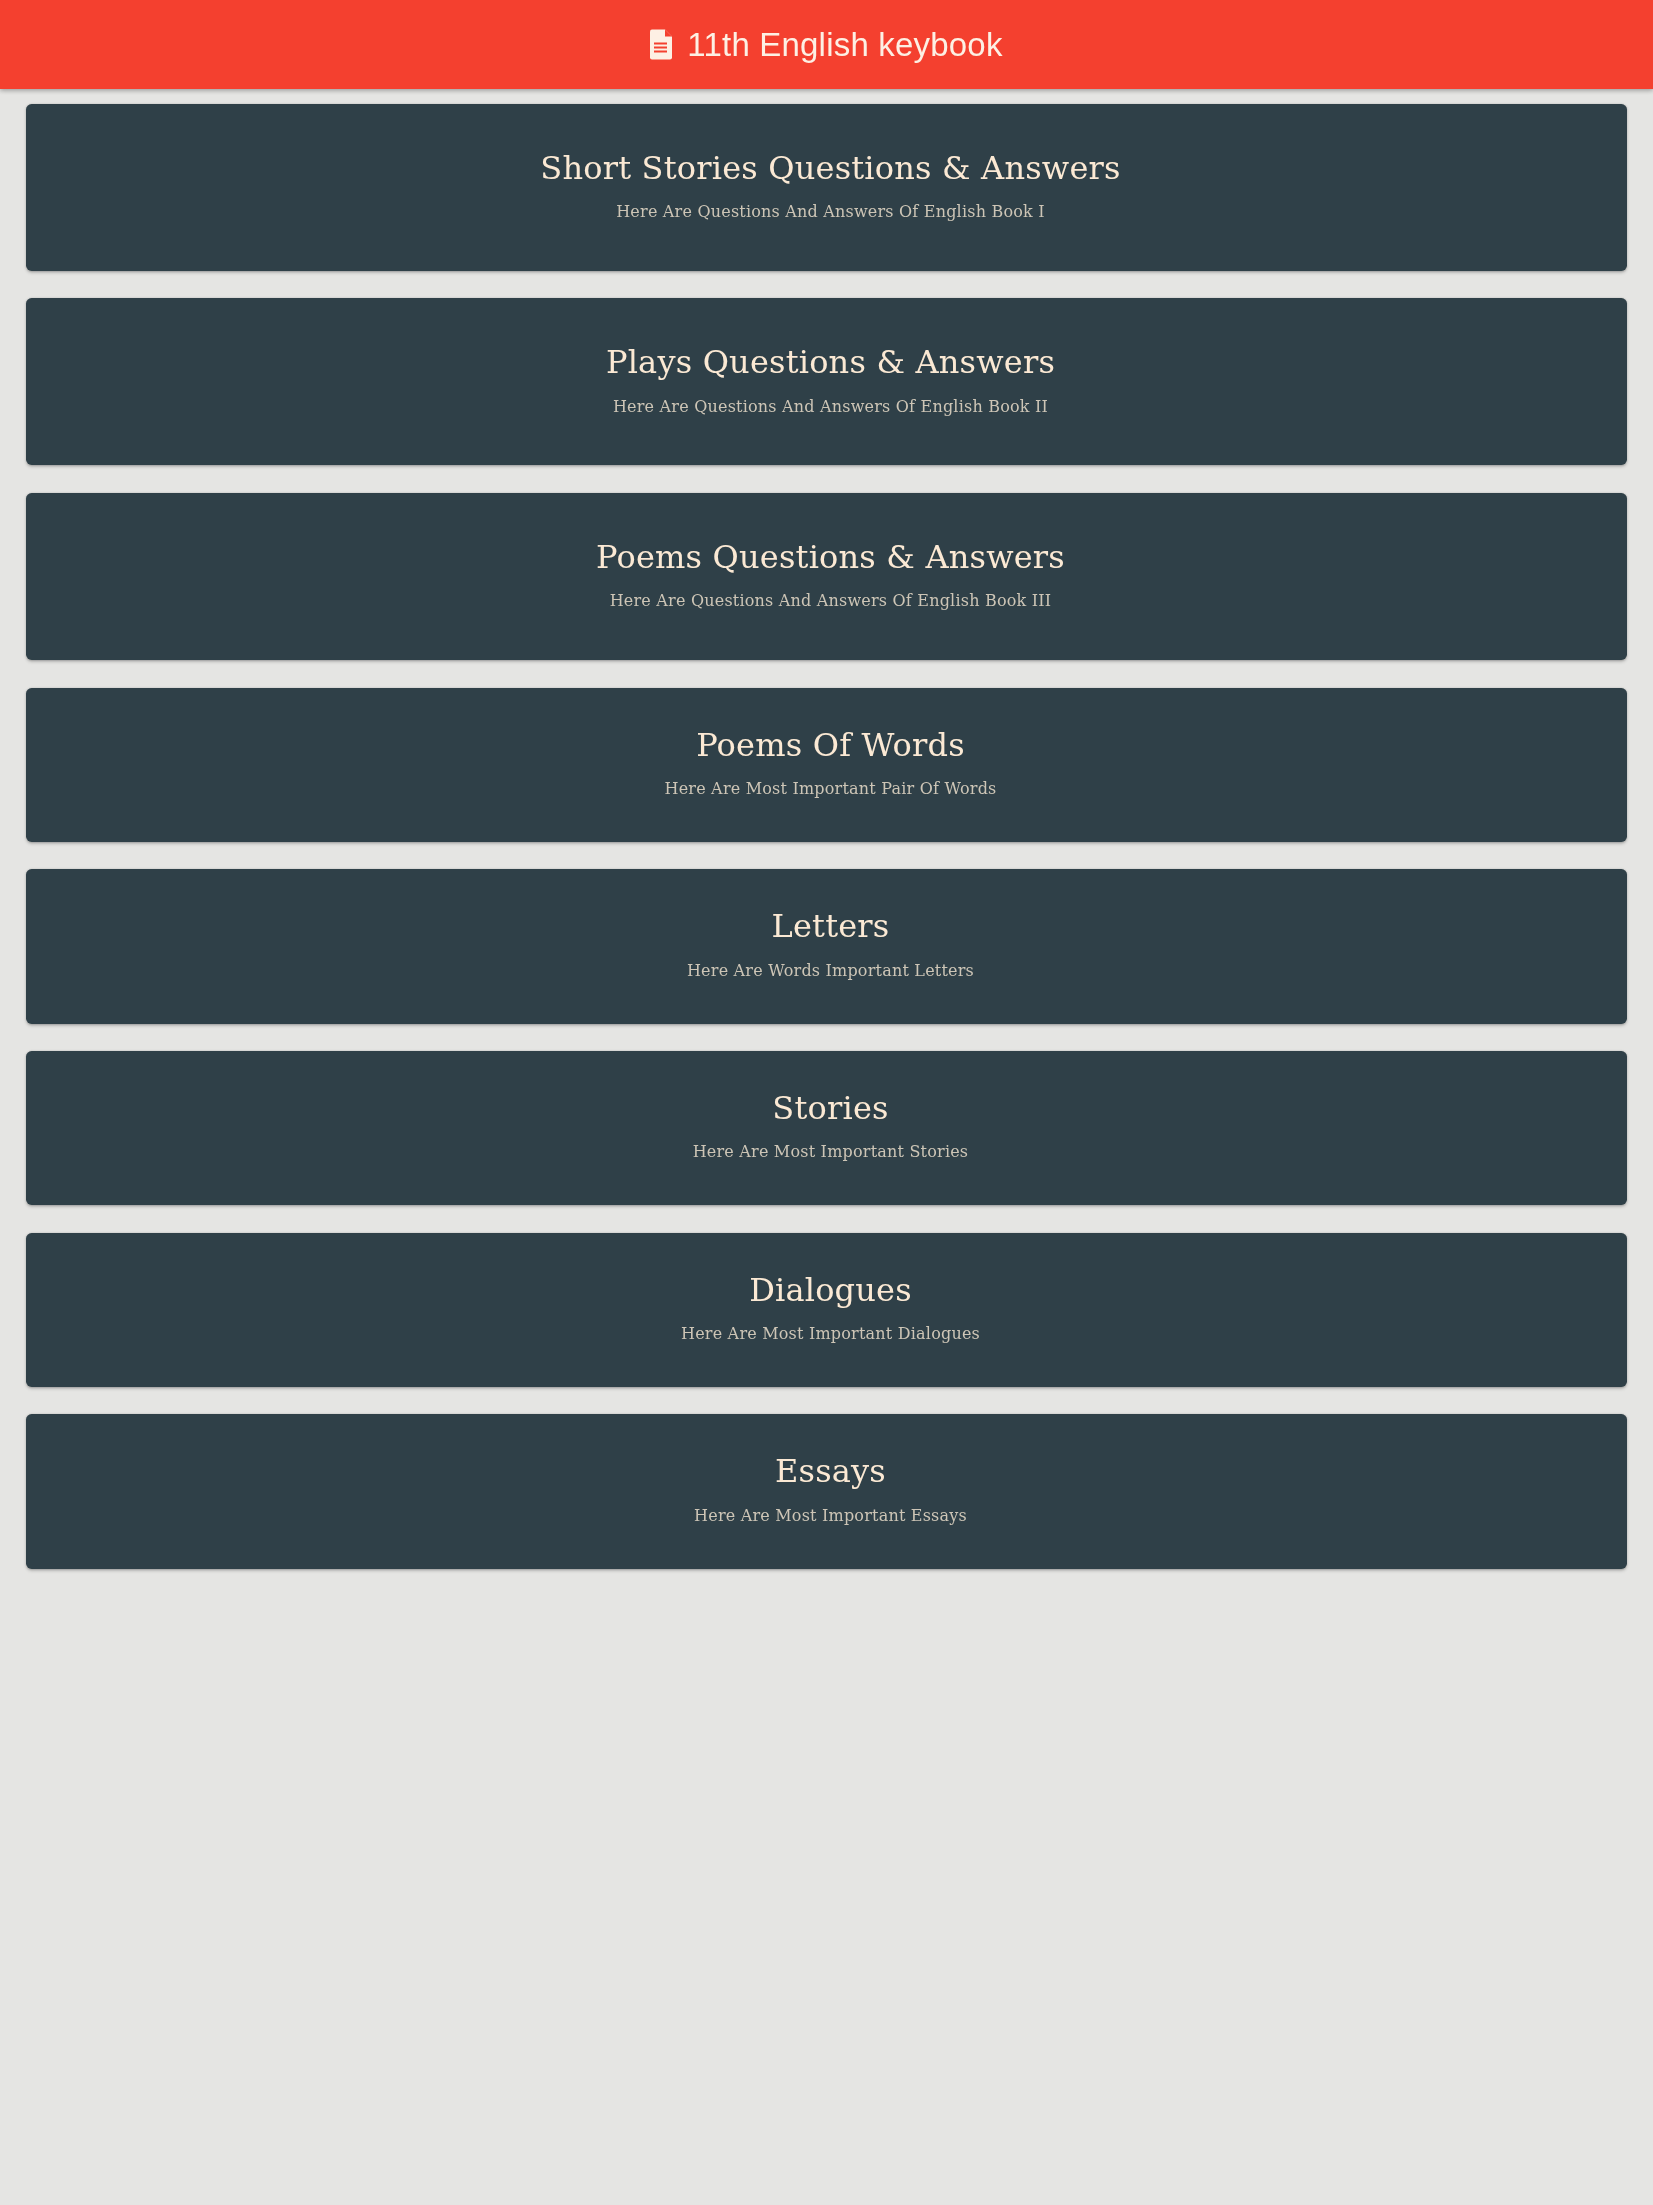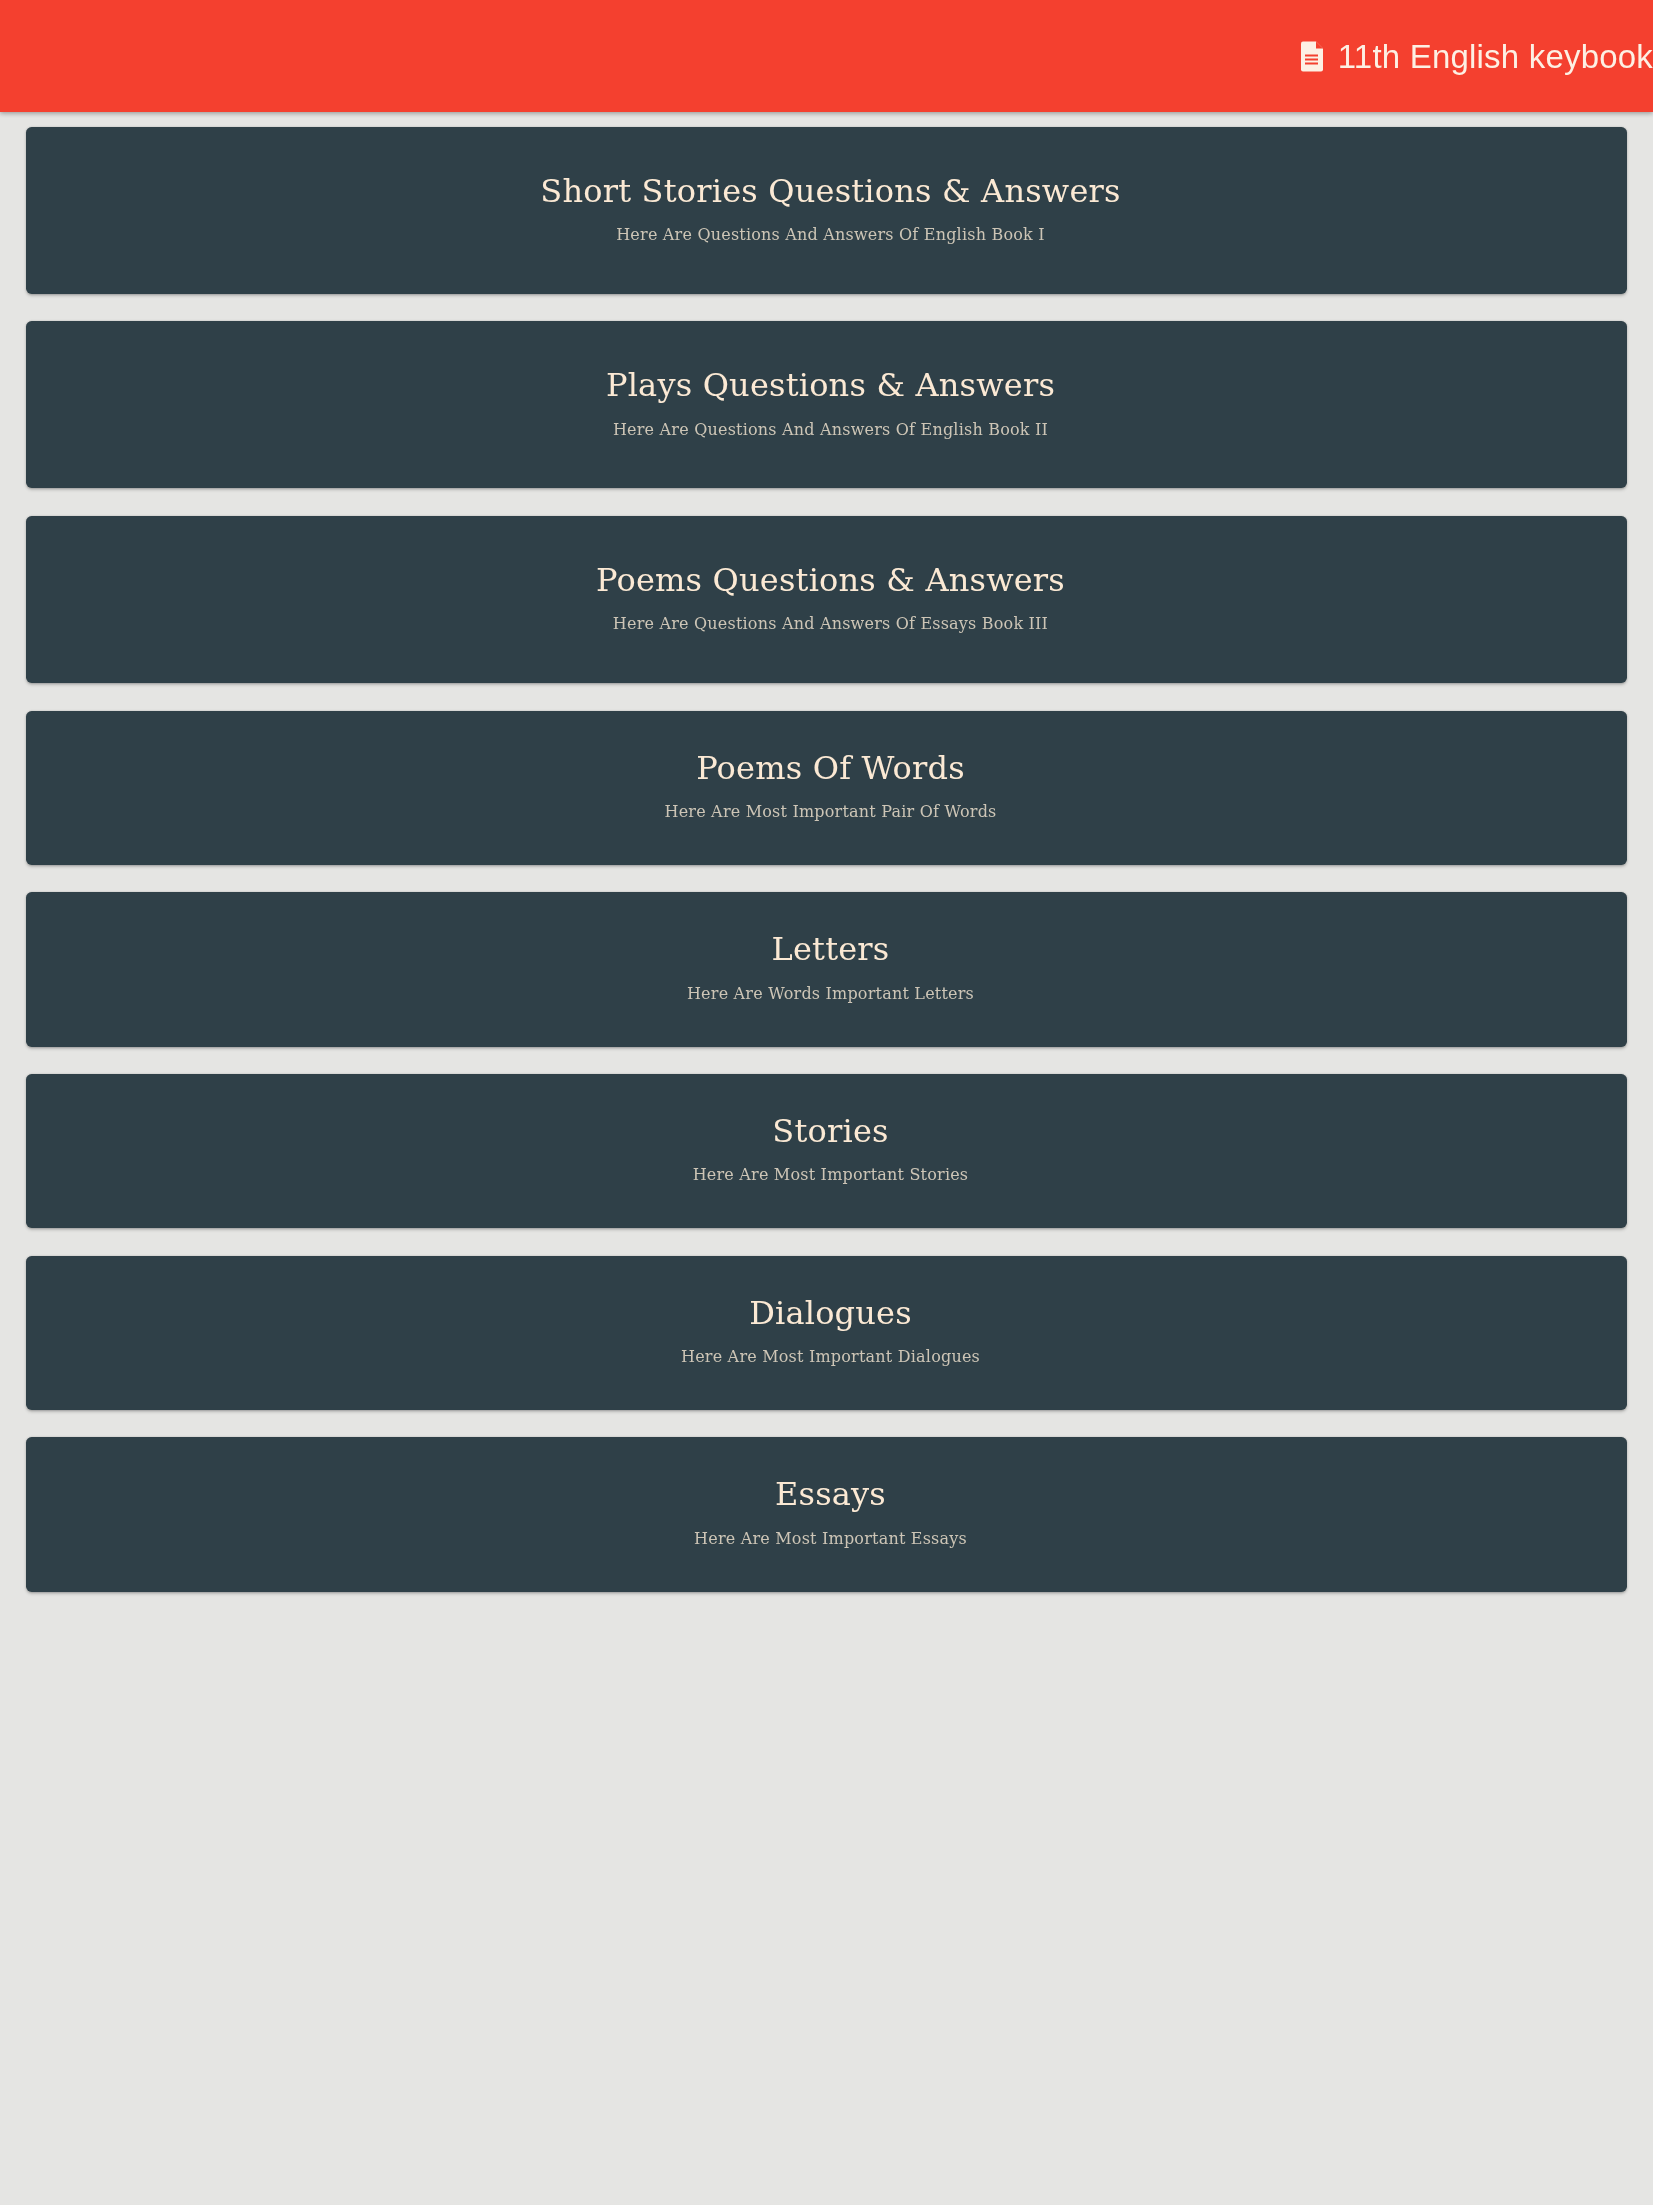--- a/index.html
+++ b/index.html
@@ -11,25 +11,25 @@
     width: 1653px;
     height: 2205px;
     background: #e5e5e3;
     font-family: "Liberation Sans", sans-serif;
     overflow: hidden;
   }
 
   
   .app-bar {
     position: relative;
-    height: 112px;
+    height: 89px;
     background: #f4402f;
     display: flex;
     align-items: center;
-    justify-content: flex-end;
+    justify-content: center;
     box-shadow: 0 2.4px 4.8px rgba(0,0,0,0.22), 0 2.4px 4.8px rgba(0,0,0,0.16);
     z-index: 5;
   }
   .app-bar-inner {
     display: flex;
     align-items: center;
     gap: 13px;
   }
   .doc-icon {
     width: 24px;
@@ -109,21 +109,21 @@
     <p class="card-subtitle">Here Are Questions And Answers Of English Book I</p>
   </section>
 
   <section class="card tall">
     <h2 class="card-title">Plays Questions &amp; Answers</h2>
     <p class="card-subtitle">Here Are Questions And Answers Of English Book II</p>
   </section>
 
   <section class="card tall">
     <h2 class="card-title">Poems Questions &amp; Answers</h2>
-    <p class="card-subtitle">Here Are Questions And Answers Of Essays Book III</p>
+    <p class="card-subtitle">Here Are Questions And Answers Of English Book III</p>
   </section>
 
   <section class="card">
     <h2 class="card-title">Poems Of Words</h2>
     <p class="card-subtitle">Here Are Most Important Pair Of Words</p>
   </section>
 
   <section class="card">
     <h2 class="card-title">Letters</h2>
     <p class="card-subtitle">Here Are Words Important Letters</p>

